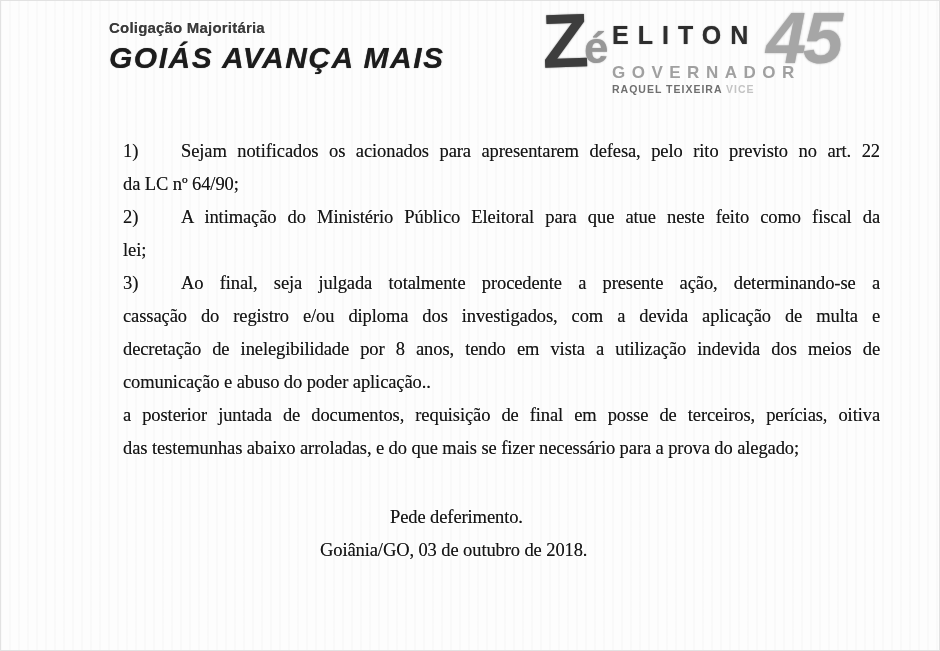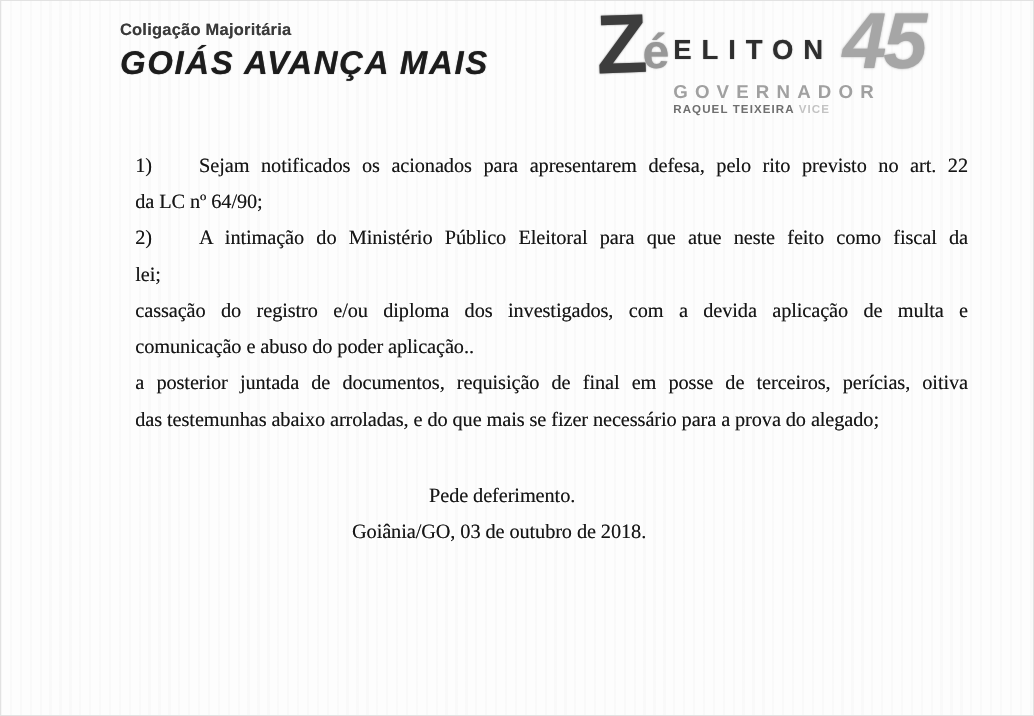--- a/index.html
+++ b/index.html
@@ -76,21 +76,20 @@
     color: #979797;
     text-shadow: 0 0 1.5px rgba(150,150,150,0.8);
   }
   .logo-text { position: absolute; left: 72px; top: 9px; }
   .logo-name {
     font-size: 25px;
     font-weight: bold;
     letter-spacing: 9px;
     color: #2e2e2e;
     text-shadow: 0 0 1px rgba(50,50,50,0.7);
-    margin-top: 11px;
   }
   .logo-office {
     margin-top: 13px;
     font-size: 17px;
     font-weight: bold;
     letter-spacing: 6.5px;
     color: #a0a0a0;
   }
   .logo-vice {
     margin-top: 0;
@@ -166,21 +165,23 @@
       </div>
     </div>
     <div class="logo-number">45</div>
   </div>
 
   <main class="doc-body">
       <div class="line just"><span class="num">1)</span>Sejam notificados os acionados para apresentarem defesa, pelo rito previsto no art. 22</div>
       <div class="line">da LC nº 64/90;</div>
       <div class="line just"><span class="num">2)</span>A intimação do Ministério Público Eleitoral para que atue neste feito como fiscal da</div>
       <div class="line">lei;</div>
+      <div class="line just"><span class="num">3)</span>Ao final, seja julgada totalmente procedente a presente ação, determinando-se a</div>
       <div class="line just">cassação do registro e/ou diploma dos investigados, com a devida aplicação de multa e</div>
+      <div class="line just">decretação de inelegibilidade por 8 anos, tendo em vista a utilização indevida dos meios de</div>
       <div class="line">comunicação e abuso do poder aplicação..</div>
       <div class="line just">a posterior juntada de documentos, requisição de final em posse de terceiros, perícias, oitiva</div>
       <div class="line">das testemunhas abaixo arroladas, e do que mais se fizer necessário para a prova do alegado;</div>
       <div class="line request gap2">Pede deferimento.</div>
       <div class="line date">Goiânia/GO, 03 de outubro de 2018.</div>
     </main>
 
 </div>
 
 </body></html>

